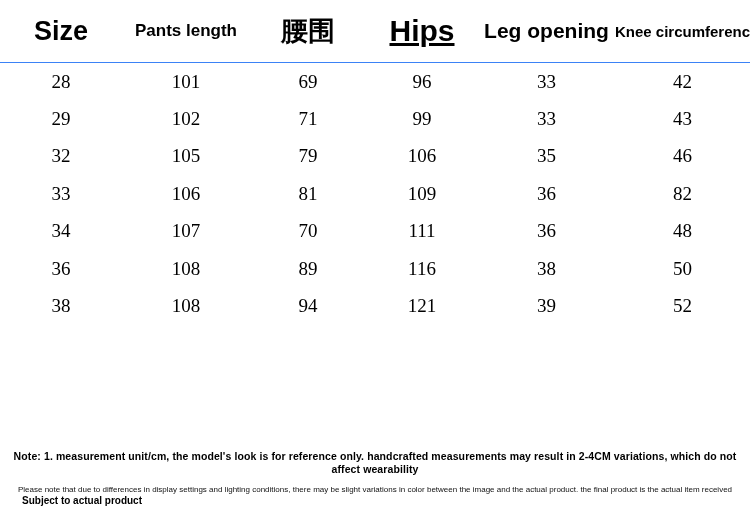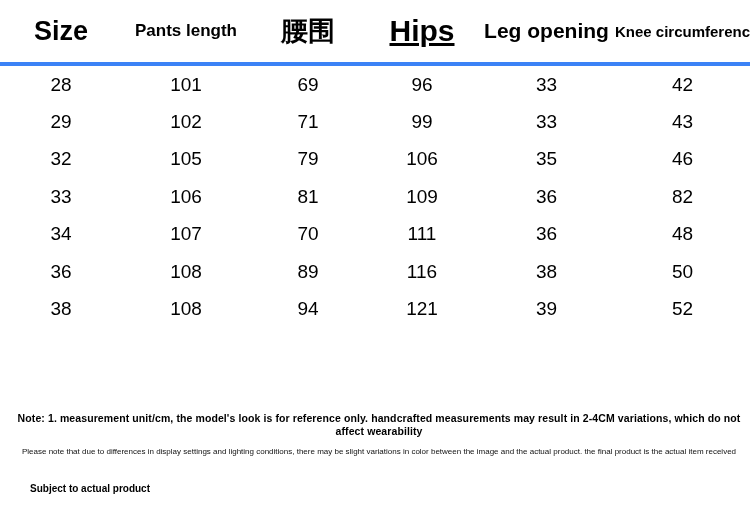--- a/index.html
+++ b/index.html
@@ -27,21 +27,21 @@
   }
   table.size-table th,
   table.size-table td {
     text-align: center;
     vertical-align: middle;
     padding: 0;
   }
   thead th {
     height: 62px;
     font-weight: bold;
-    border-bottom: 4px solid #3b82f6;
+    border-bottom: 1px solid #3b82f6;
     white-space: nowrap;
   }
   
   col.c0 { width: 122px; }
   col.c1 { width: 128px; }
   col.c2 { width: 116px; }
   col.c3 { width: 112px; }
   col.c4 { width: 137px; }
   col.c5 { width: 135px; }
 
@@ -50,45 +50,46 @@
   th.h1 { font-size: 17px; }
   th.h2 { font-size: 27px; }
   th.h3 { font-size: 30px; text-decoration: underline; }
   th.h4 { font-size: 21px; }
   th.h5 { font-size: 15px; }
 
   tbody td {
     height: 37.4px;
     font-size: 19px;
     font-weight: normal;
+    font-family: Liberation Serif, serif;
   }
   tbody td.col-size {
     font-size: 19px;
   }
 
   .notes {
     position: absolute;
     left: 0;
     right: 0;
-    bottom: 12px;
-    padding: 0 8px 10px 16px;
+    bottom: 0;
+    padding: 0 8px 10px 8px;
     box-sizing: border-box;
   }
   .note-1 {
     font-size: 10.5px;
     font-weight: bold;
     text-align: center;
     letter-spacing: 0.1px;
     margin: 0 0 10px 0;
     line-height: 1.2;
   }
   .note-2 {
     font-size: 8px;
     text-align: center;
-    margin: 0 0 26px 0;
+    margin: 0 0 0 0;
     line-height: 1.2;
     color: #111;
   }
   .note-3 {
     font-size: 10px;
     font-weight: bold;
     text-align: left;
     margin: 0 0 4px 14px;
     line-height: 1.2;
   }

